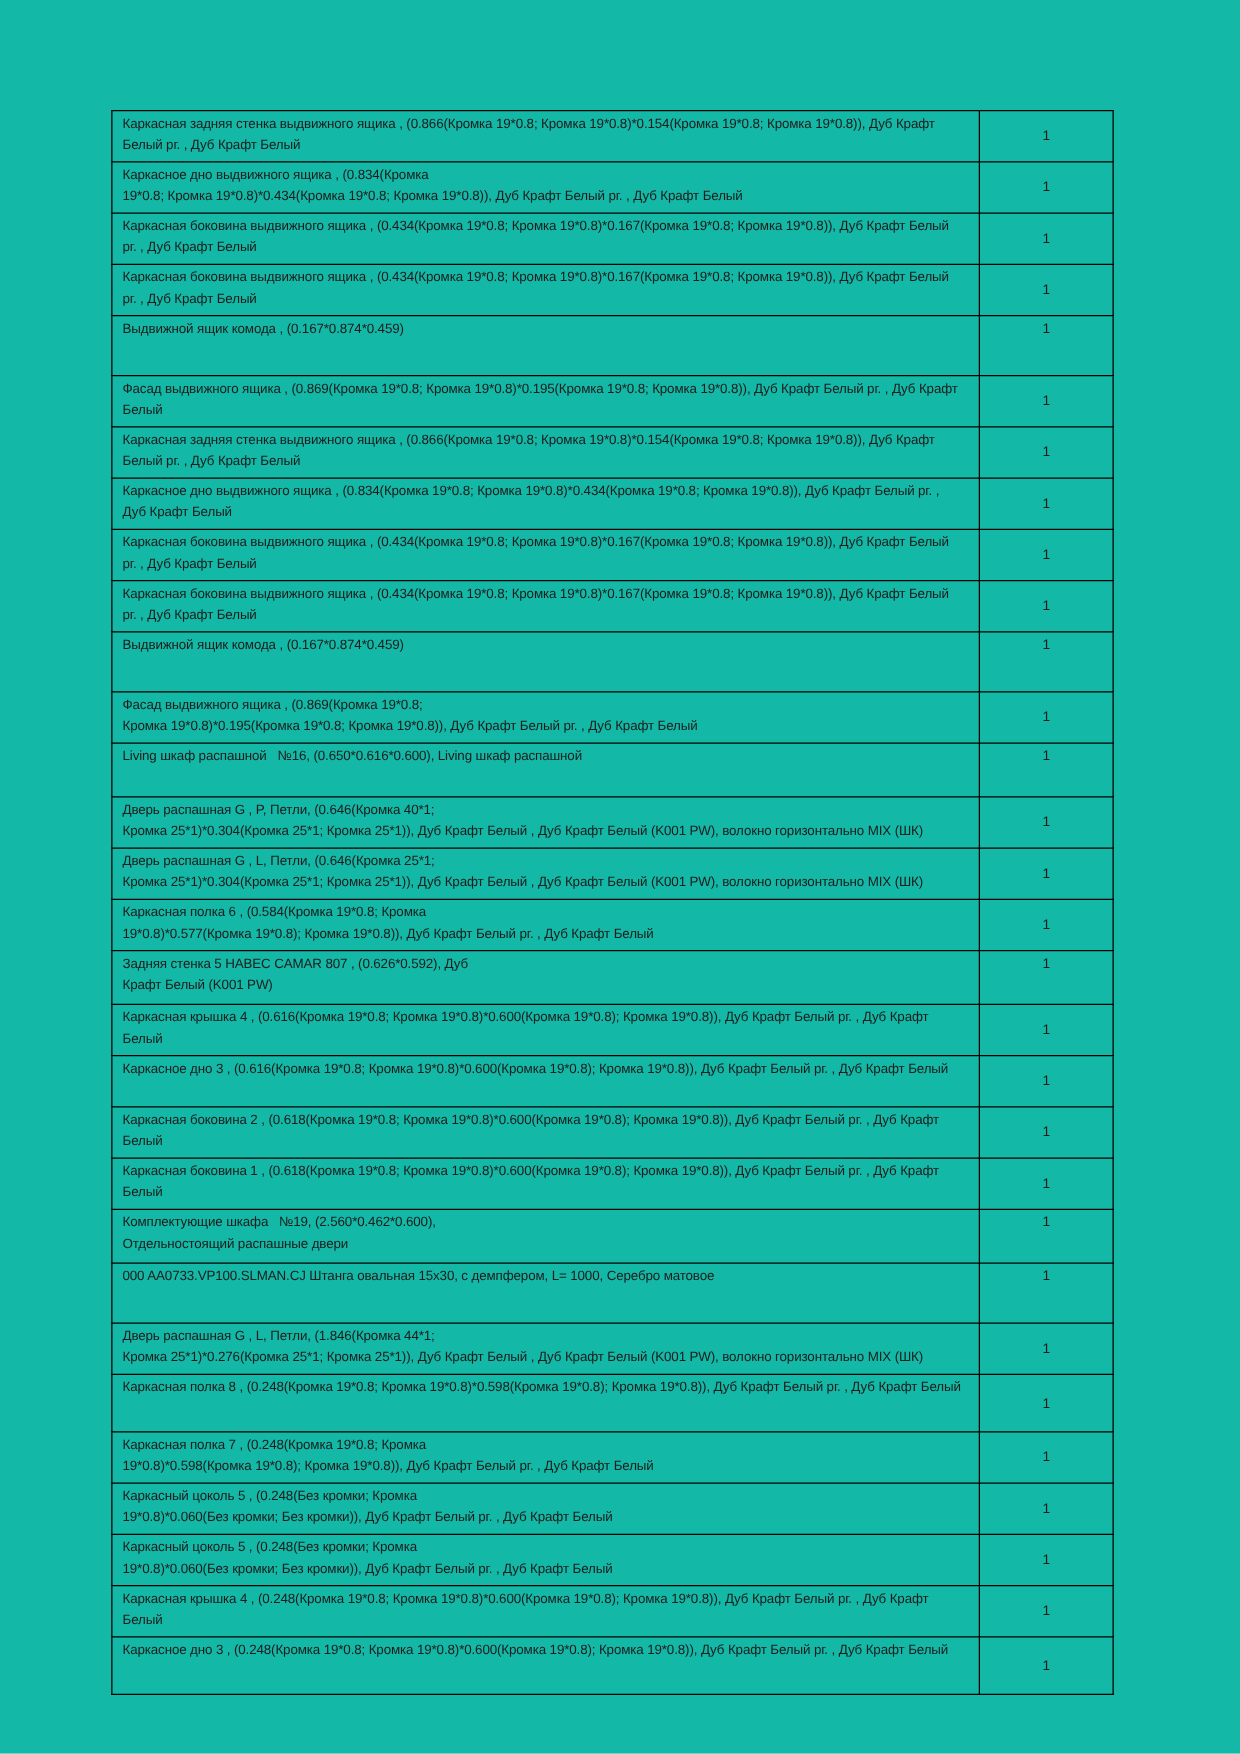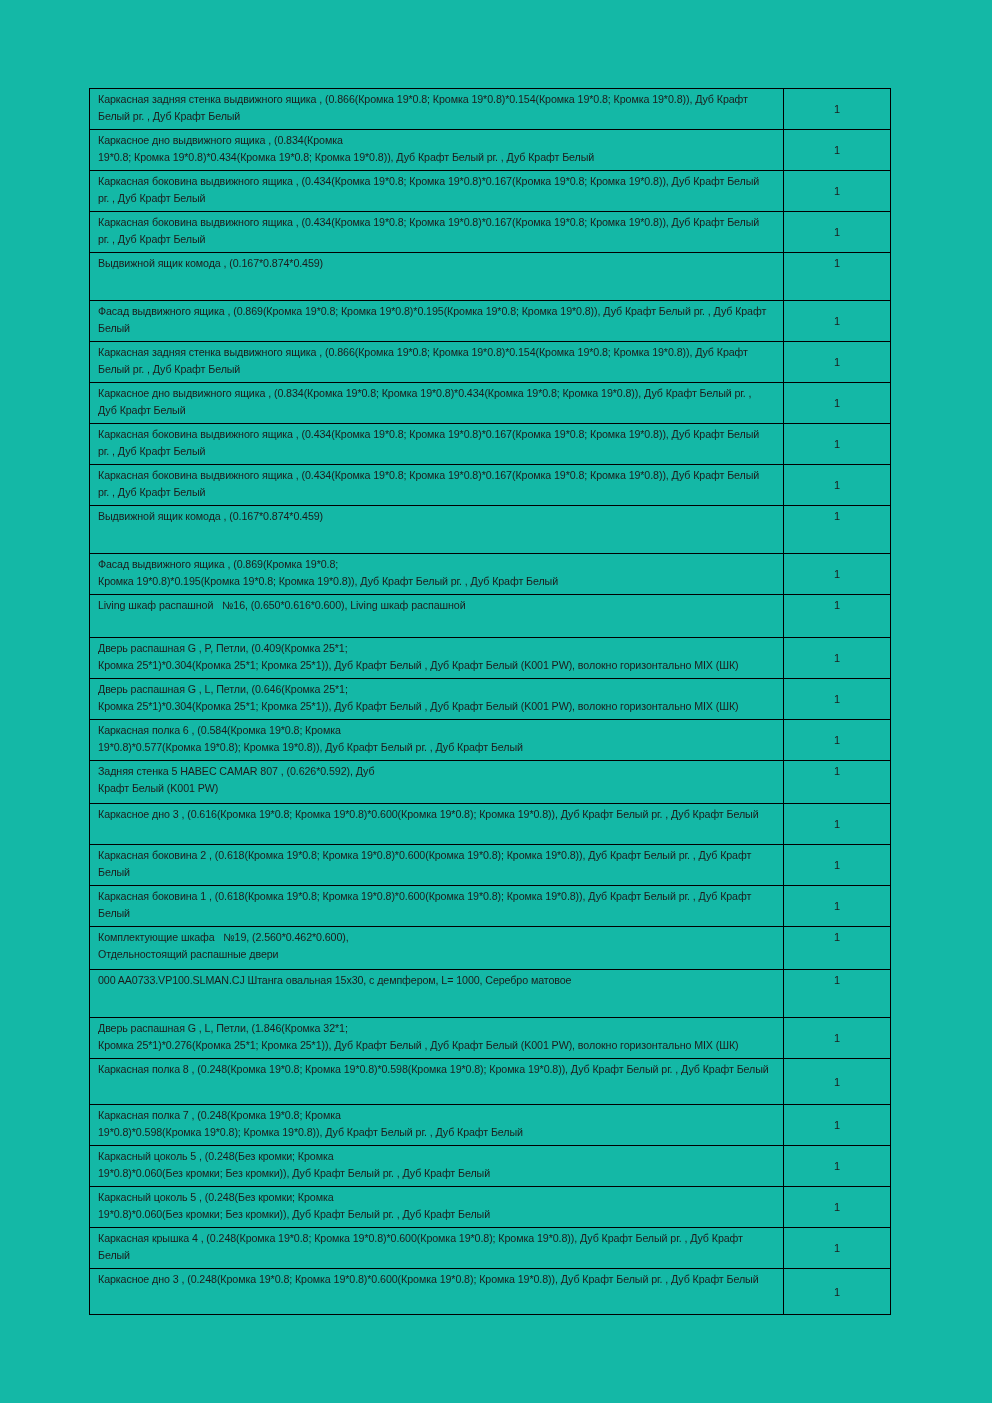--- a/index.html
+++ b/index.html
@@ -142,21 +142,21 @@
           <td class="qty">1</td>
         </tr>
         <tr>
           <td class="desc">
             <div class="line">Living шкаф распашной   №16, (0.650*0.616*0.600), Living шкаф распашной</div>
           </td>
           <td class="qty top">1</td>
         </tr>
         <tr>
           <td class="desc">
-            <div class="line">Дверь распашная G , P, Петли, (0.409(Кромка 25*1;</div>
+            <div class="line">Дверь распашная G , P, Петли, (0.646(Кромка 40*1;</div>
             <div class="line">Кромка 25*1)*0.304(Кромка 25*1; Кромка 25*1)), Дуб Крафт Белый , Дуб Крафт Белый (K001 PW), волокно горизонтально MIX (ШК)</div>
           </td>
           <td class="qty">1</td>
         </tr>
         <tr>
           <td class="desc">
             <div class="line">Дверь распашная G , L, Петли, (0.646(Кромка 25*1;</div>
             <div class="line">Кромка 25*1)*0.304(Кромка 25*1; Кромка 25*1)), Дуб Крафт Белый , Дуб Крафт Белый (K001 PW), волокно горизонтально MIX (ШК)</div>
           </td>
           <td class="qty">1</td>
@@ -170,20 +170,27 @@
         </tr>
         <tr>
           <td class="desc">
             <div class="line">Задняя стенка 5 НАВЕС CAMAR 807 , (0.626*0.592), Дуб</div>
             <div class="line">Крафт Белый (K001 PW)</div>
           </td>
           <td class="qty top">1</td>
         </tr>
         <tr>
           <td class="desc">
+            <div class="line">Каркасная крышка 4 , (0.616(Кромка 19*0.8; Кромка 19*0.8)*0.600(Кромка 19*0.8); Кромка 19*0.8)), Дуб Крафт Белый рг. , Дуб Крафт</div>
+            <div class="line">Белый</div>
+          </td>
+          <td class="qty">1</td>
+        </tr>
+        <tr>
+          <td class="desc">
             <div class="line">Каркасное дно 3 , (0.616(Кромка 19*0.8; Кромка 19*0.8)*0.600(Кромка 19*0.8); Кромка 19*0.8)), Дуб Крафт Белый рг. , Дуб Крафт Белый</div>
           </td>
           <td class="qty">1</td>
         </tr>
         <tr>
           <td class="desc">
             <div class="line">Каркасная боковина 2 , (0.618(Кромка 19*0.8; Кромка 19*0.8)*0.600(Кромка 19*0.8); Кромка 19*0.8)), Дуб Крафт Белый рг. , Дуб Крафт</div>
             <div class="line">Белый</div>
           </td>
           <td class="qty">1</td>
@@ -203,21 +210,21 @@
           <td class="qty top">1</td>
         </tr>
         <tr class="tall">
           <td class="desc">
             <div class="line">000 AA0733.VP100.SLMAN.CJ Штанга овальная 15x30, с демпфером, L= 1000, Серебро матовое</div>
           </td>
           <td class="qty top">1</td>
         </tr>
         <tr>
           <td class="desc">
-            <div class="line">Дверь распашная G , L, Петли, (1.846(Кромка 32*1;</div>
+            <div class="line">Дверь распашная G , L, Петли, (1.846(Кромка 44*1;</div>
             <div class="line">Кромка 25*1)*0.276(Кромка 25*1; Кромка 25*1)), Дуб Крафт Белый , Дуб Крафт Белый (K001 PW), волокно горизонтально MIX (ШК)</div>
           </td>
           <td class="qty">1</td>
         </tr>
         <tr class="tall">
           <td class="desc">
             <div class="line">Каркасная полка 8 , (0.248(Кромка 19*0.8; Кромка 19*0.8)*0.598(Кромка 19*0.8); Кромка 19*0.8)), Дуб Крафт Белый рг. , Дуб Крафт Белый</div>
           </td>
           <td class="qty">1</td>
         </tr>

